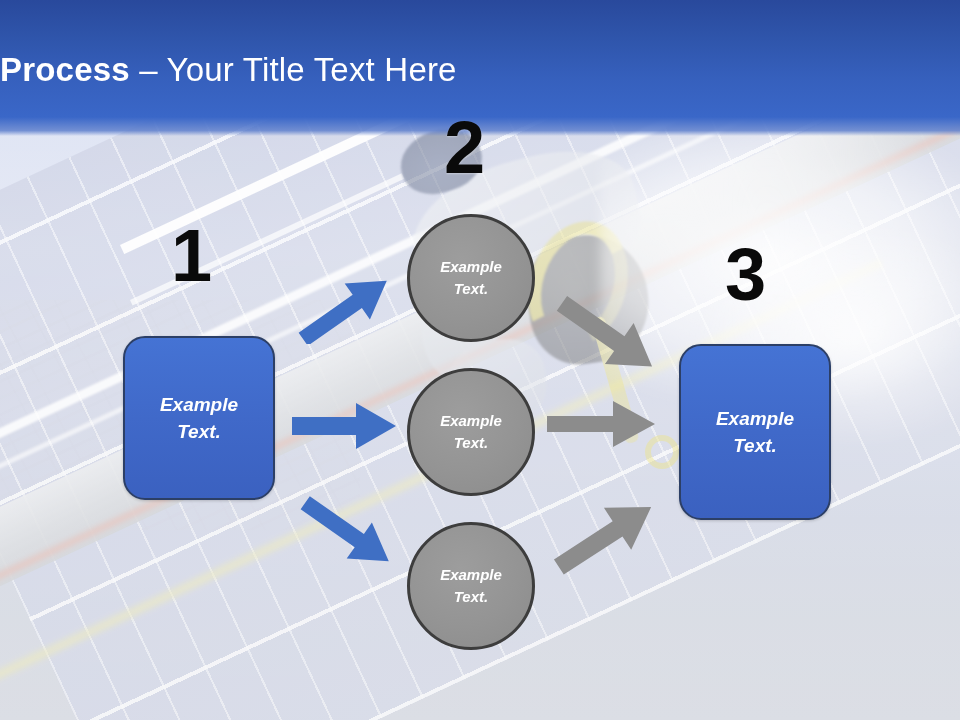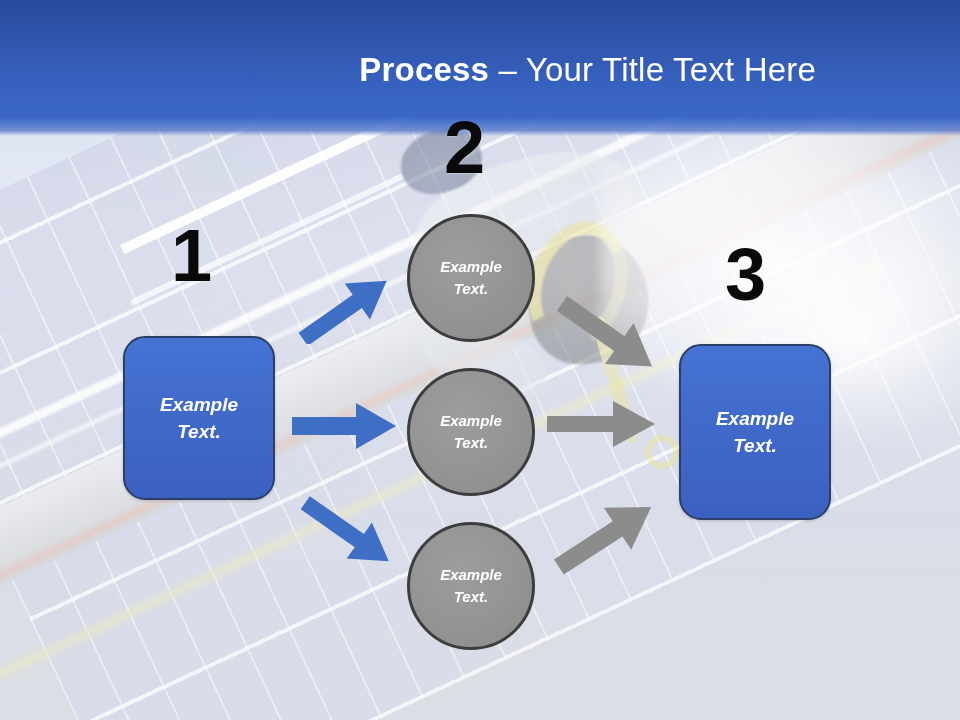--- a/index.html
+++ b/index.html
@@ -219,21 +219,21 @@
 
   
   .header-band {
     position: absolute; left: 0; top: 0; width: 960px; height: 136px;
     background: linear-gradient(to bottom,
       #29499c 0%, #2f55ab 28%, #3660bd 58%, #3a67c8 86%,
       rgba(95,128,205,0.85) 96%, rgba(150,172,220,0.0) 100%);
   }
   .slide-title {
     position: absolute; left: 0; top: 50px; width: 816px;
-    text-align: right;
+    text-align: left;
     color: #ffffff;
     font-size: 33px;
     line-height: 40px;
     letter-spacing: 0.2px;
     white-space: nowrap;
   }
   .slide-title .t-bold { font-weight: bold; }
   .slide-title .t-rest { font-weight: normal; }
 
   

